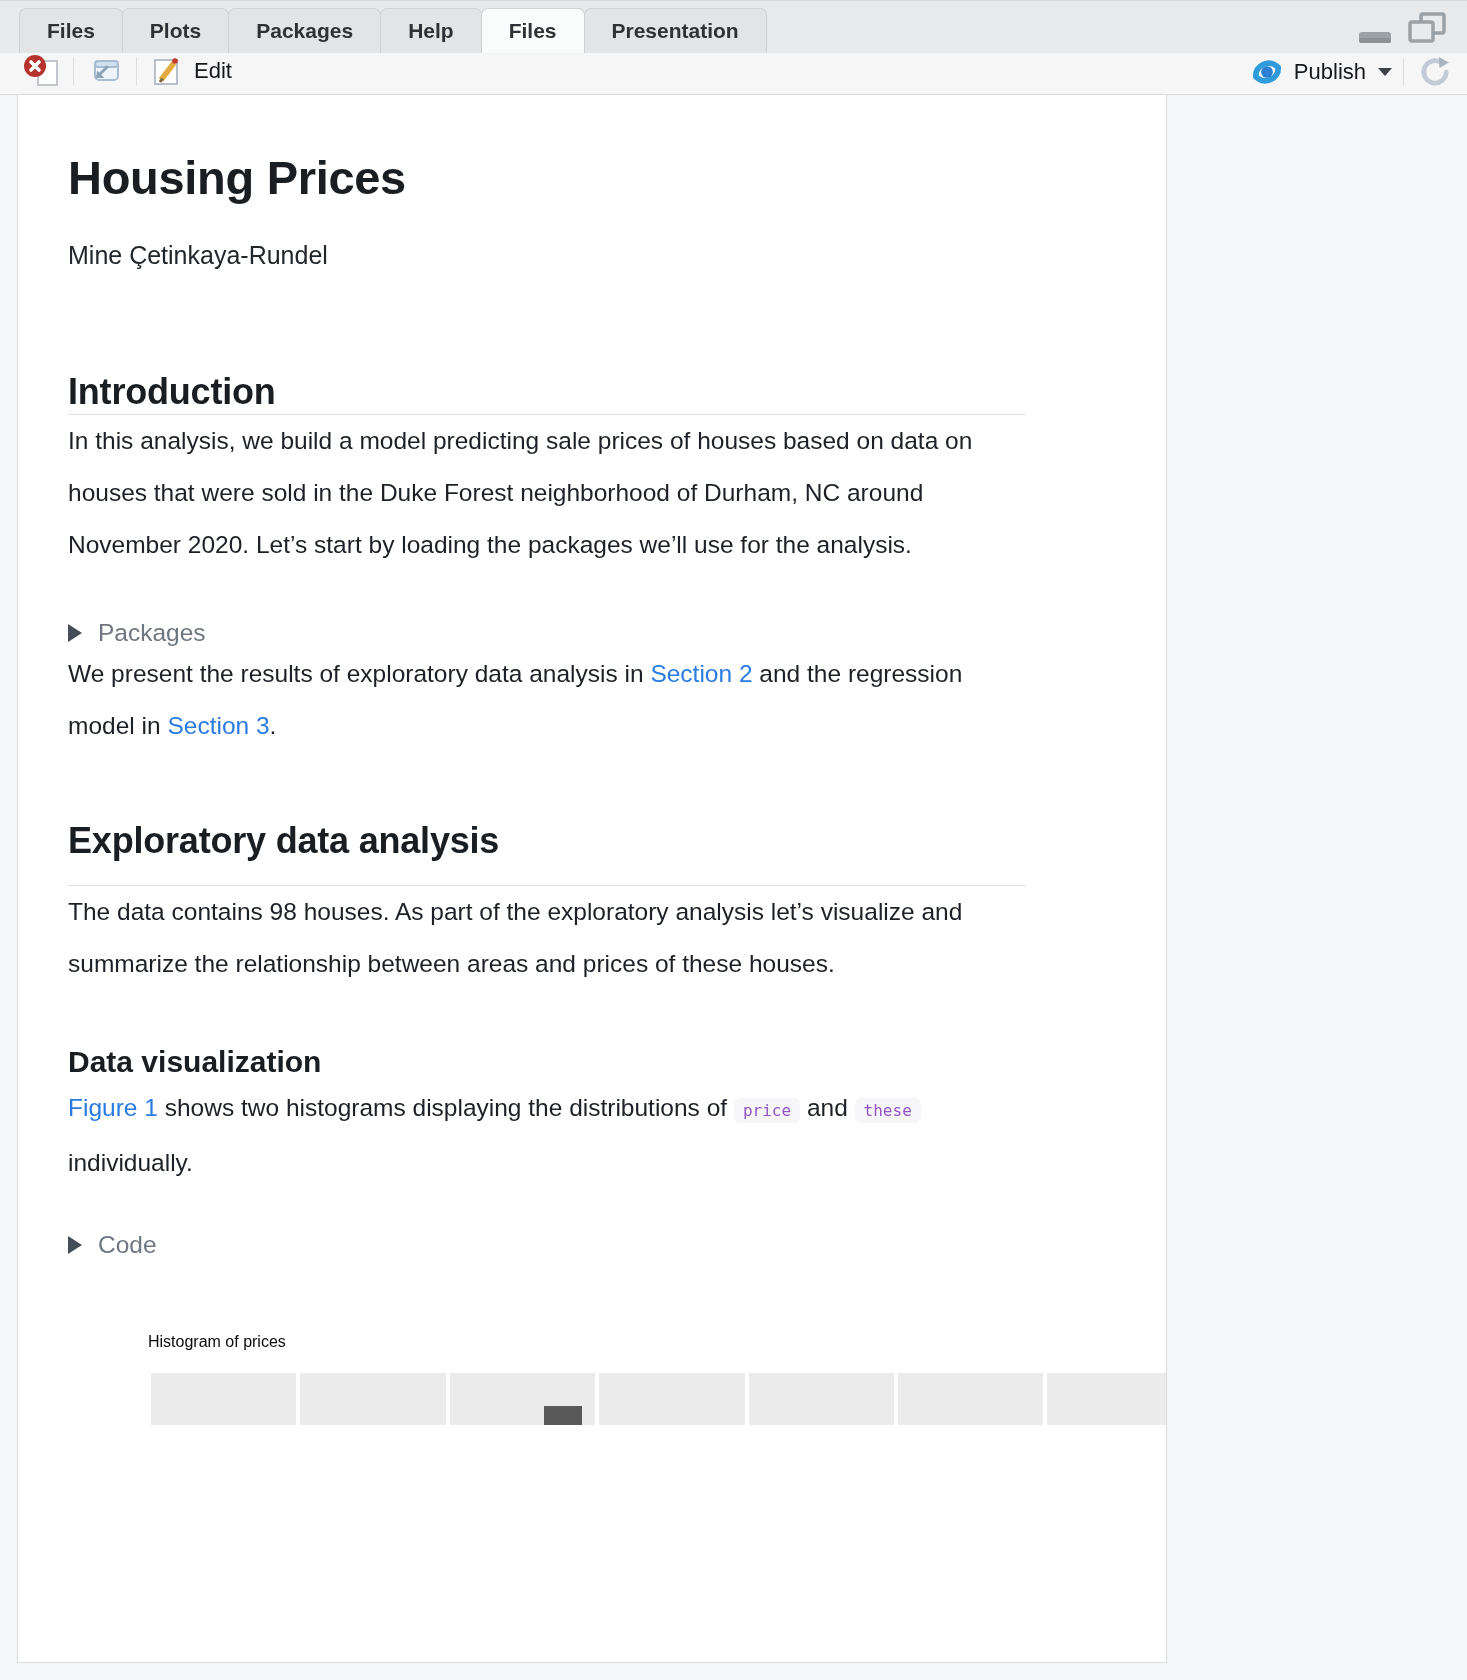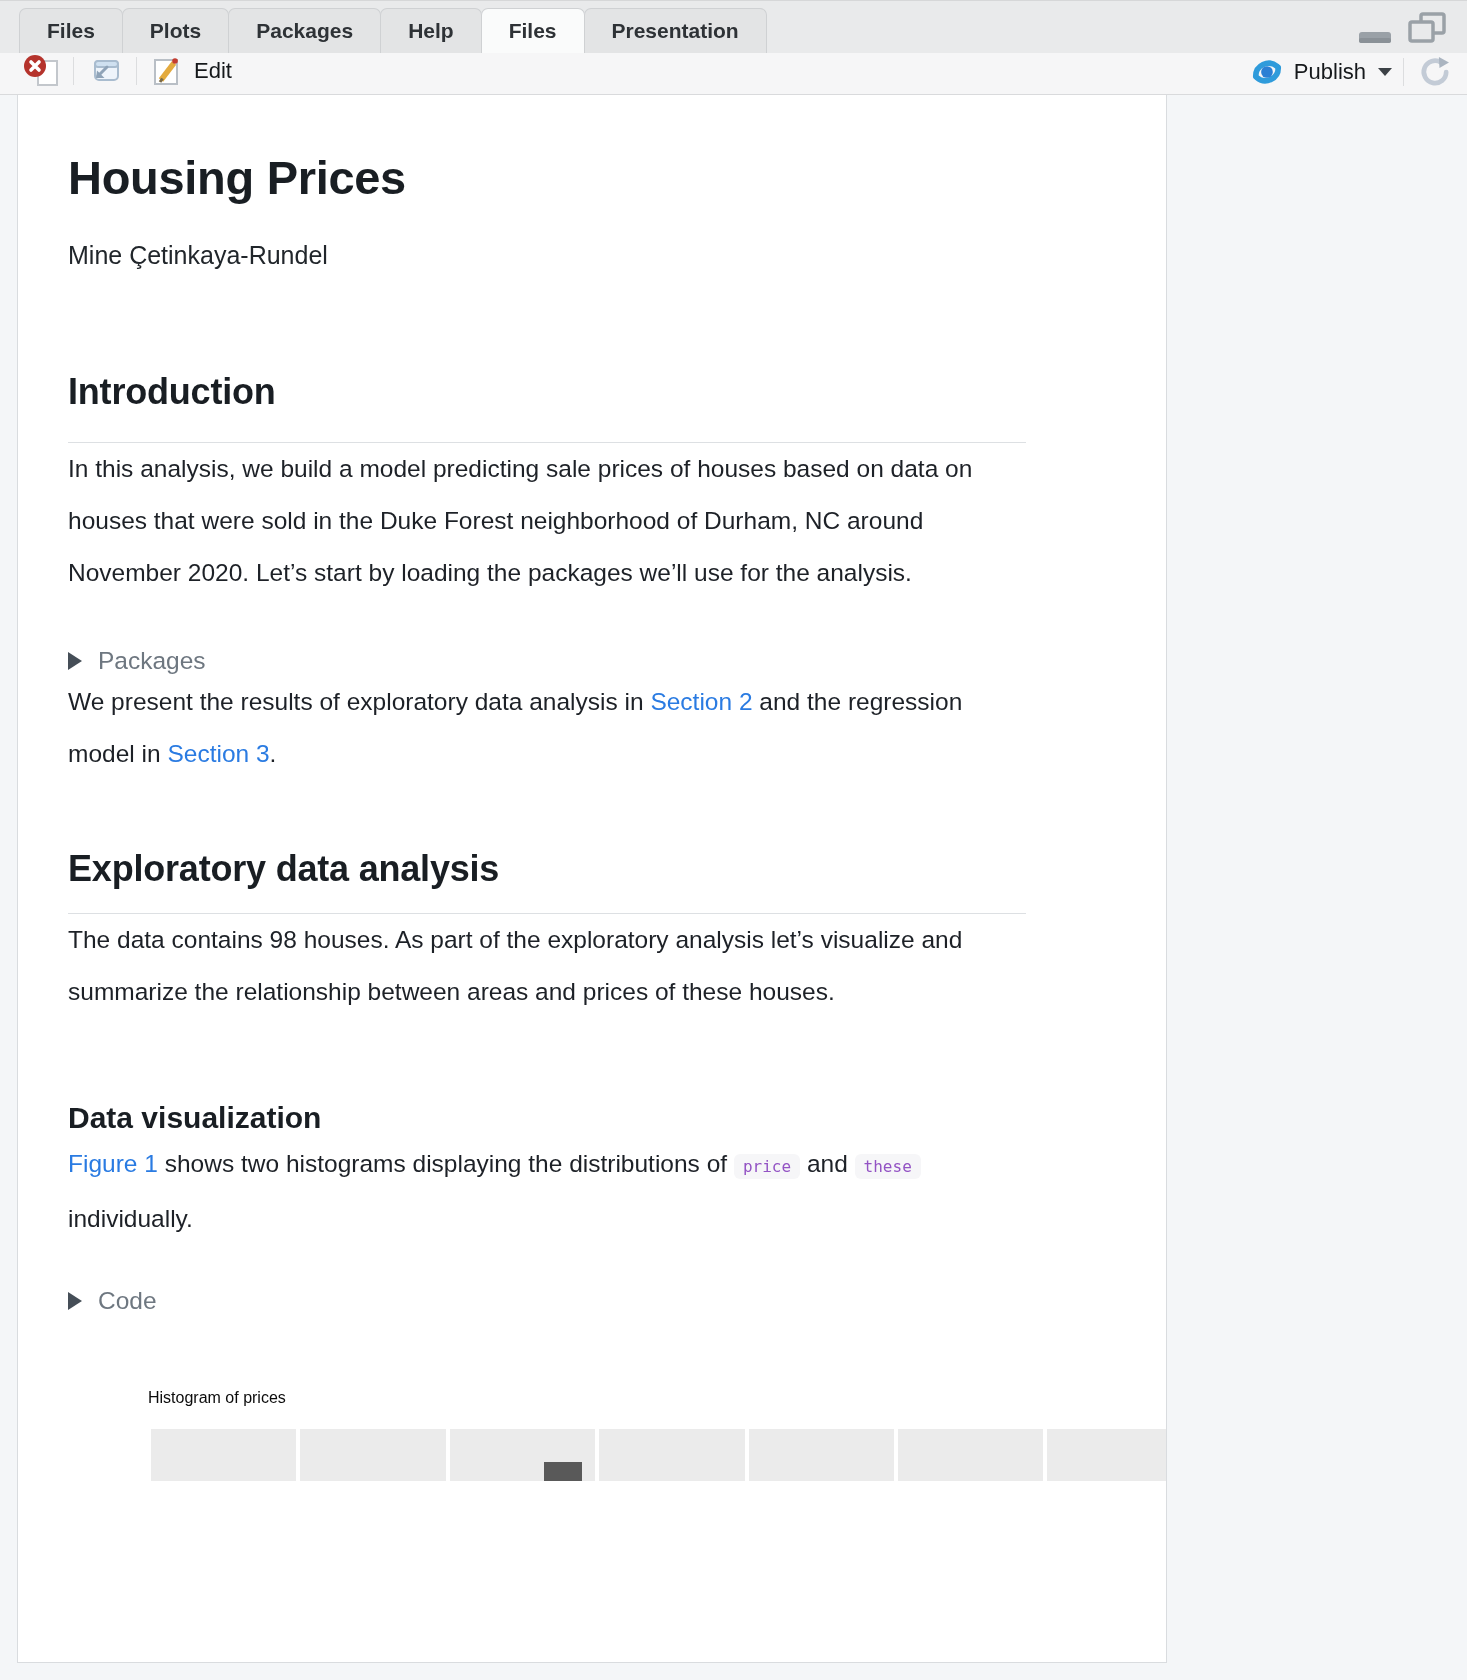--- a/index.html
+++ b/index.html
@@ -52,25 +52,25 @@
   .content { padding-left:50px; padding-right:140px; }
 
   h1.doc-title {
     margin:58px 0 0; font-size:47px; line-height:50px; font-weight:600;
     color:#191e23; letter-spacing:-0.3px;
   }
   .doc-author { margin-top:37px; font-size:25px; line-height:30px; color:#21262b; }
 
   h2.sec {
     margin:100px 0 0; font-size:36px; line-height:44px; font-weight:600;
-    color:#191e23; padding-bottom:28px; border-bottom:1px solid #dde0e3;
+    color:#191e23; border-bottom:1px solid #dde0e3;
     letter-spacing:-0.2px;
   }
   h2.sec.eda { margin-top:67px; padding-bottom:22px; }
-  h3.subsec { margin:80px 0 0; font-size:30px; line-height:40px; font-weight:600; color:#191e23; }
+  h3.subsec { margin:52px 0 0; font-size:30px; line-height:40px; font-weight:600; color:#191e23; }
 
   p.body-p {
     margin:0; font-size:24.5px; line-height:52px; color:#1d2127; max-width:1240px;
   }
   .p1 { margin-top:45px; }
   .p2 { margin-top:61px; }
   .p3 { margin-top:54px; }
   .p4 { margin-top:40px; }
 
   a.doclink { color:#2a7be2; cursor:pointer; }

